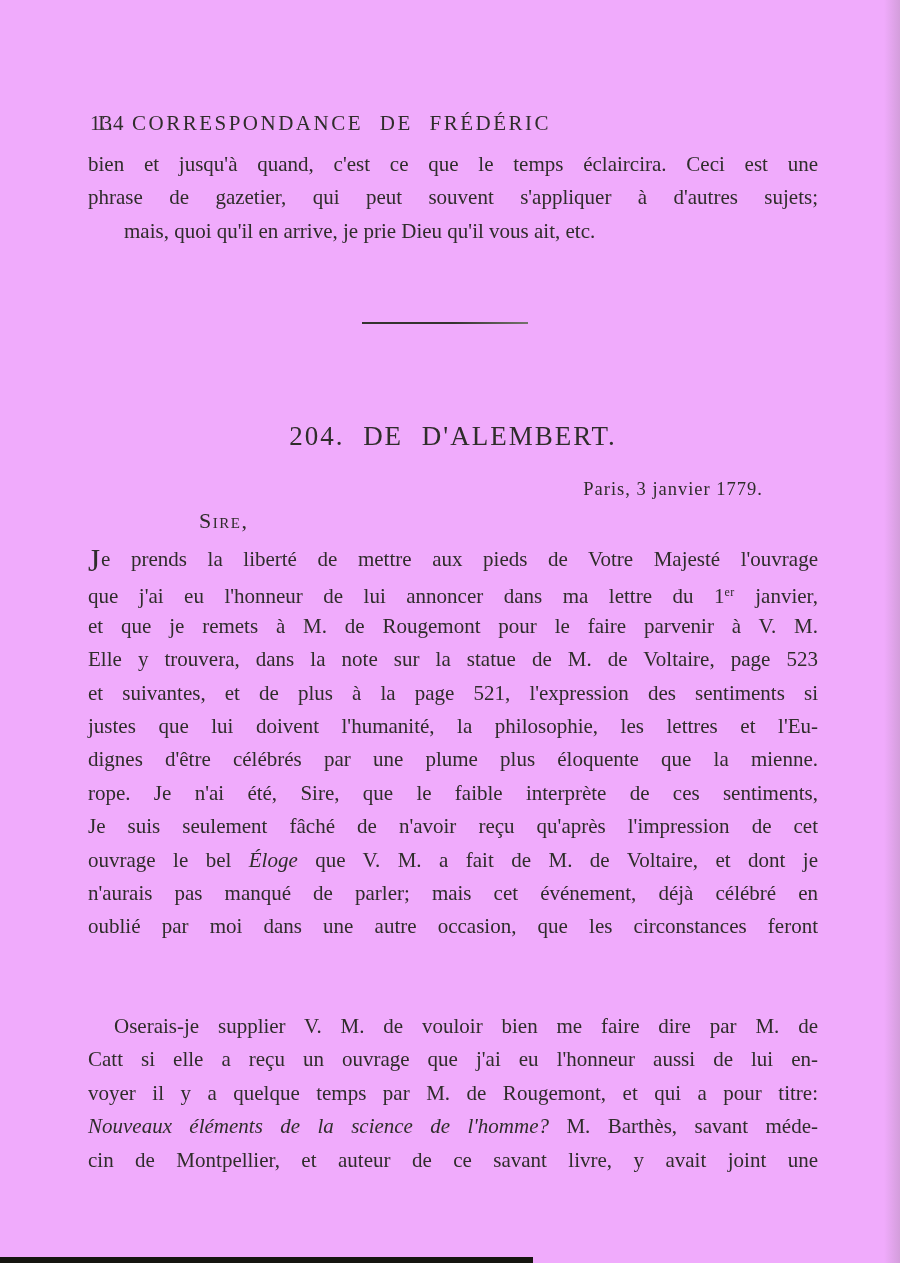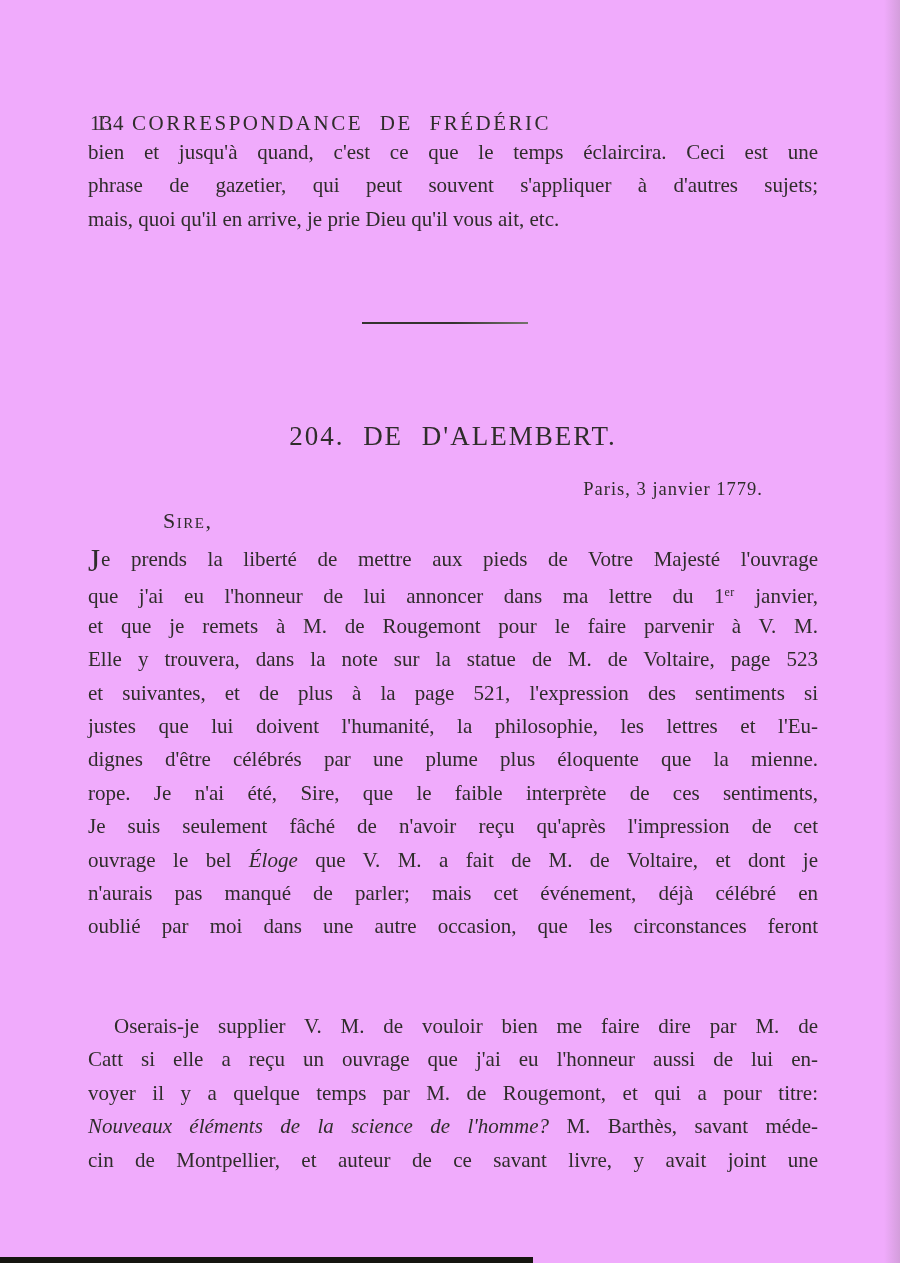--- a/index.html
+++ b/index.html
@@ -41,29 +41,29 @@
   }
 
   
   .para { line-height: 33.4px; font-size: 21px; }
   .tline {
     text-align: justify;
     text-align-last: justify;
     white-space: nowrap;
     height: 33.4px;
   }
-  .tline.end { text-align-last: left; }
+  .tline.end { text-align-last: left; margin-left: 36px; }
   .tline.indent { padding-left: 26px; }
 
   .r-italic { font-style: italic; }
   .r-sup { font-size: 12px; vertical-align: 7px; letter-spacing: 0.5px; }
   .r-initial { font-size: 31px; vertical-align: -5px; margin-right: 1px; }
   .r-smallcaps { font-variant: small-caps; letter-spacing: 1.5px; }
 
-  .para0 { top: 136px; }
+  .para0 { top: 148px; }
 
   .divider {
     position: absolute; top: 322px; left: 362px; width: 166px; height: 2px;
     background: linear-gradient(to right, #35332f 55%, #75726c);
   }
 
   .letter-heading {
     top: 421px; text-align: center; padding-right: 20px;
     font-size: 27px; letter-spacing: 2px; word-spacing: 10px;
     white-space: nowrap;

